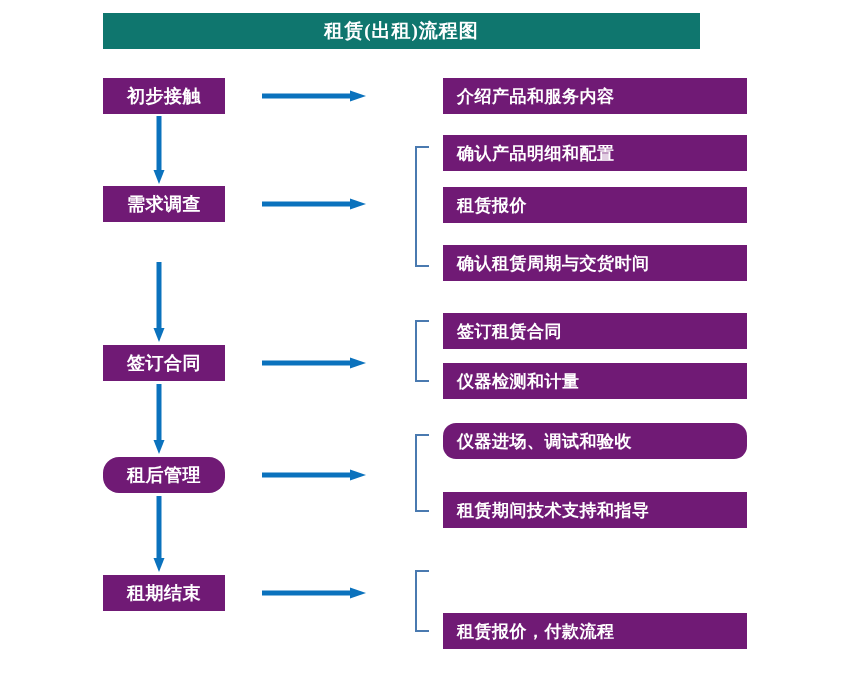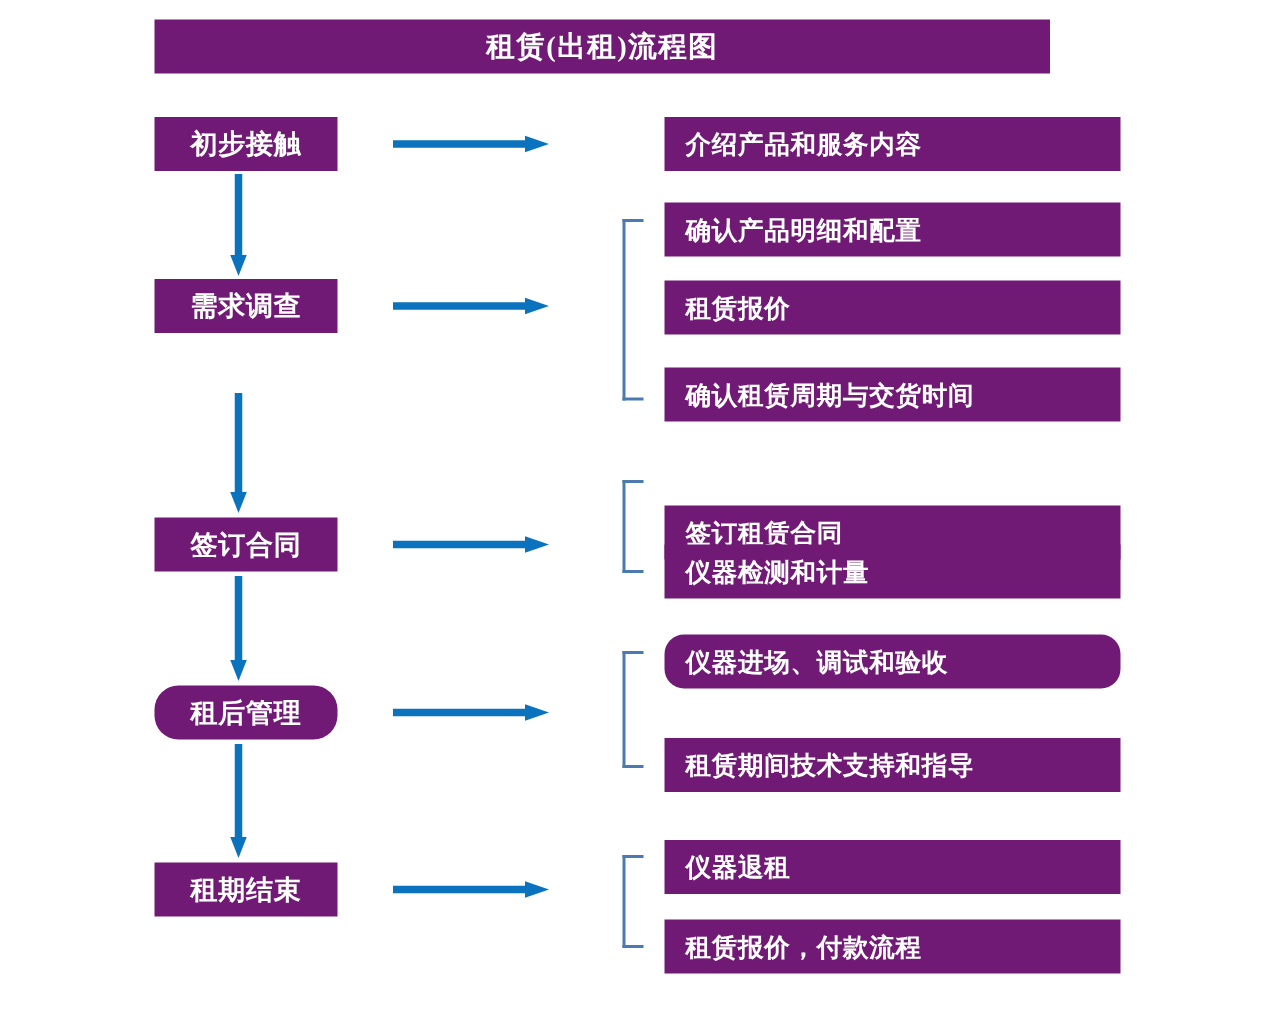--- a/index.html
+++ b/index.html
@@ -24,21 +24,21 @@
     align-items: center;
     box-sizing: border-box;
     letter-spacing: 0.5px;
   }
   .title-bar {
     position: absolute;
     left: 103px;
     top: 13px;
     width: 597px;
     height: 36px;
-    background: #701a75;
+    background: #0f766e;
     color: #ffffff;
     font-weight: bold;
     font-size: 19px;
     display: flex;
     align-items: center;
     justify-content: center;
     letter-spacing: 1px;
   }
   .stage-box {
     left: 103px;
@@ -91,29 +91,28 @@
   <div class="box stage-box" style="top:575px;">租期结束</div>
 
   <div class="box detail-box" style="top:78px;">介绍产品和服务内容</div>
 
   <div class="box detail-box" style="top:135px;">确认产品明细和配置</div>
 
   <div class="box detail-box" style="top:187px;">租赁报价</div>
 
   <div class="box detail-box" style="top:245px;">确认租赁周期与交货时间</div>
 
-  <div class="box detail-box" style="top:313px;margin-top:24px;">签订租赁合同</div>
+  <div class="box detail-box" style="top:313px;">签订租赁合同</div>
 
   <div class="box detail-box" style="top:363px;">仪器检测和计量</div>
 
   <div class="box detail-box" style="top:423px;border-radius:13px;">仪器进场、调试和验收</div>
 
   <div class="box detail-box" style="top:492px;">租赁期间技术支持和指导</div>
 
-  <div class="box detail-box" style="top:560px;">仪器退租</div>
 
   <div class="box detail-box" style="top:613px;">租赁报价，付款流程</div>
 
   <div class="h-arrow" style="left:262px; top:89px; width:104px;">
     <svg width="104" height="14" viewBox="0 0 104 14">
       <line x1="0" y1="7" x2="90" y2="7" stroke="#0b72bd" stroke-width="5"></line>
       <polygon points="88,1.5 104,7 88,12.5" fill="#0b72bd"></polygon>
     </svg>
   </div>
 

